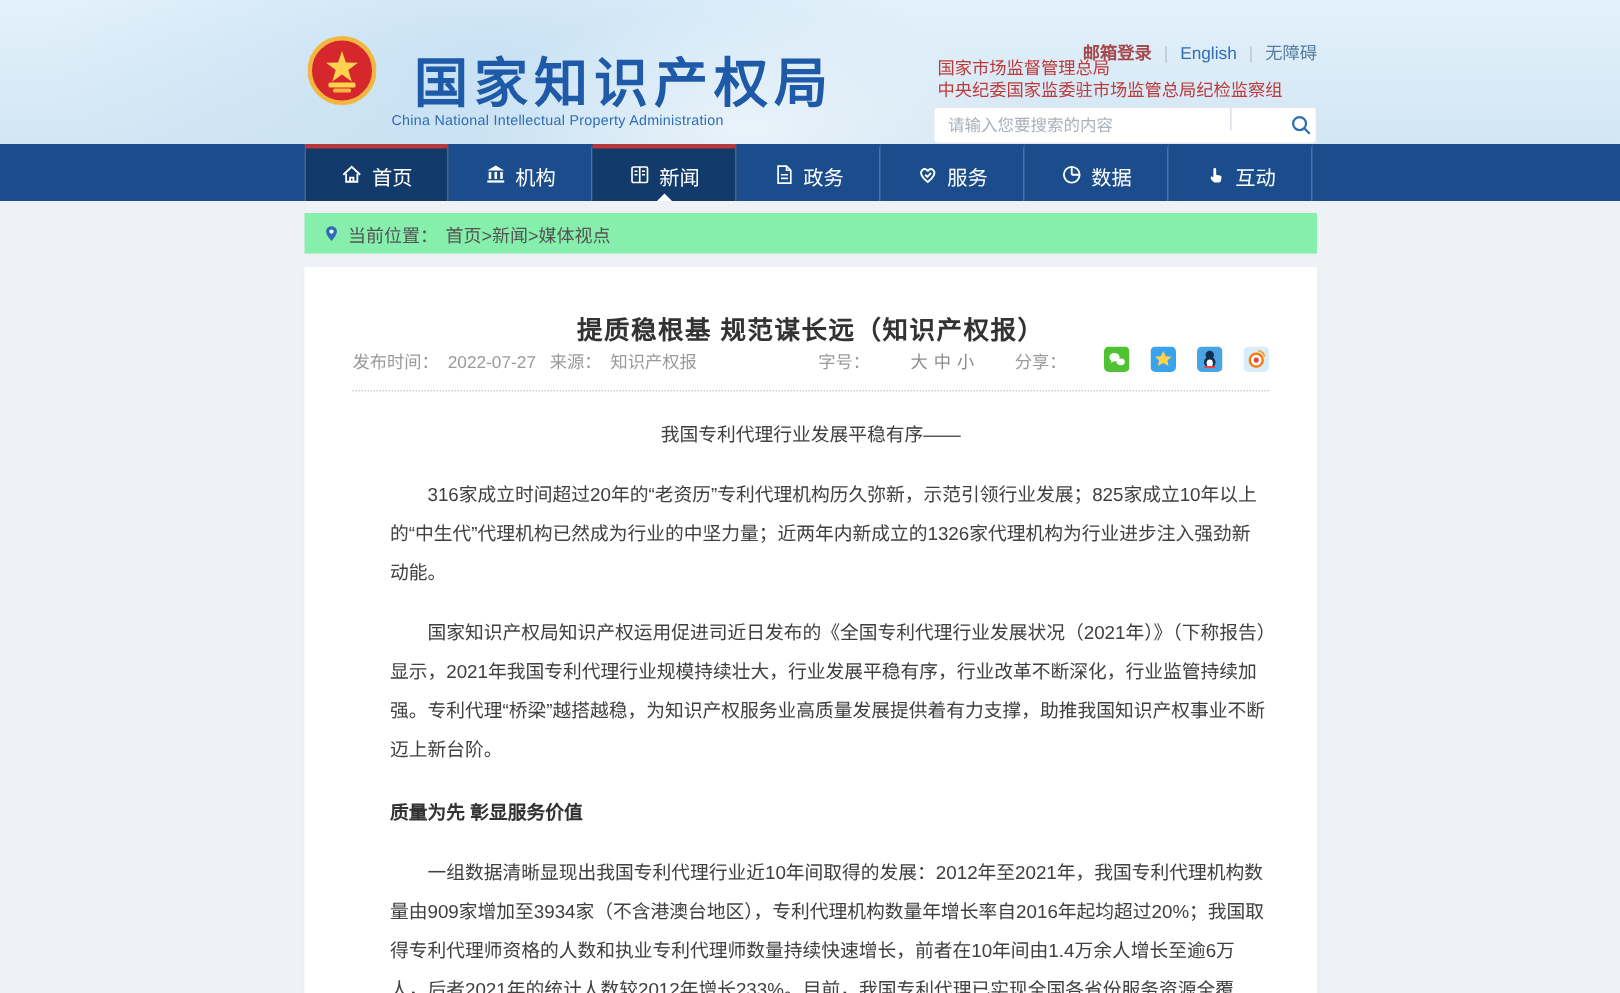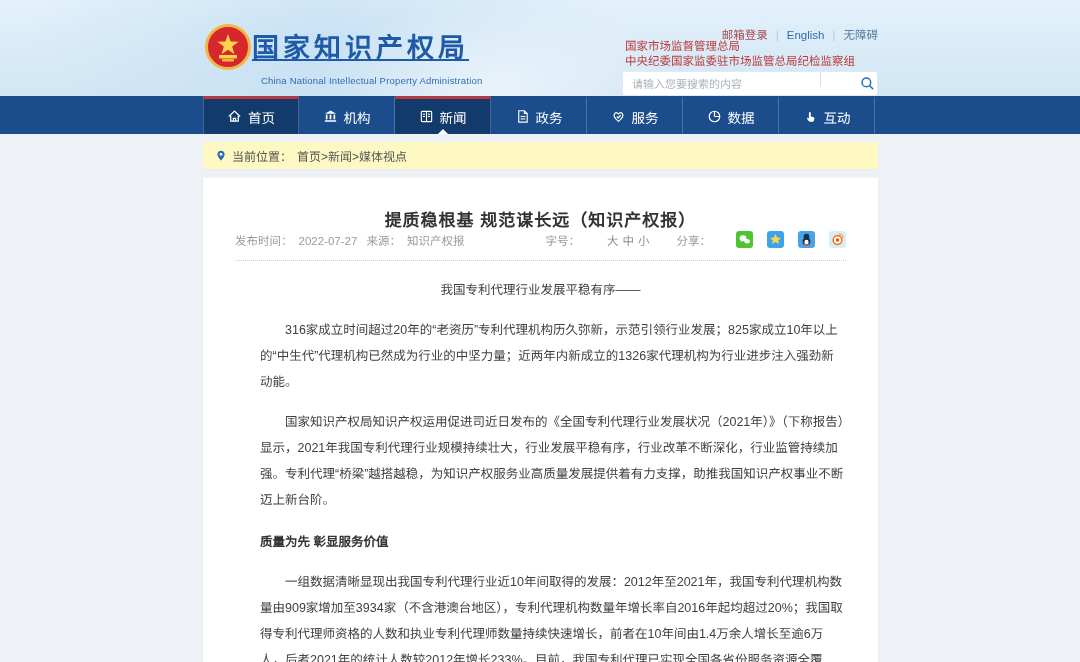--- a/index.html
+++ b/index.html
@@ -12,26 +12,26 @@
   body{font-family:"Liberation Sans","DejaVu Sans",sans-serif;background:#eef2f6;color:var(--body-text);}
   .page{position:relative;width:1080px;height:662px;}
 
   
   .site-header{position:relative;height:96px;
     background:
       radial-gradient(260px 120px at 46% 90%, rgba(255,255,255,.55), rgba(255,255,255,0) 70%),
       radial-gradient(420px 180px at 30% 40%, rgba(184,216,240,.55), rgba(184,216,240,0) 70%),
       linear-gradient(180deg,#e3f1fb 0%,#d2e6f4 100%);}
   .emblem{position:absolute;left:205px;top:24px;width:46px;height:46px;}
-  .site-title{position:absolute;left:252px;top:26px;font-size:27px;font-weight:bold;color:var(--logo-blue);letter-spacing:4px;text-decoration:underline;}
+  .site-title{position:absolute;left:276px;top:26px;font-size:36px;font-weight:bold;color:var(--logo-blue);letter-spacing:4px;}
   .site-subtitle{position:absolute;left:261px;top:75px;font-size:9.5px;color:var(--link-blue);letter-spacing:.2px;}
   .top-links{position:absolute;left:622px;top:26px;width:256px;text-align:right;font-size:11.5px;}
   .top-link{cursor:pointer;}
   .top-link + .top-sep{margin:0 8px;color:#b9c6d2;}
-  .tl-red{color:#a4494e;} .tl-blue{color:var(--link-blue);text-align:center;} .tl-gray{color:#5a7da0;}
+  .tl-red{color:#a4494e;font-weight:bold;} .tl-blue{color:var(--link-blue);text-align:center;} .tl-gray{color:#5a7da0;}
   .related-links{position:absolute;left:625px;top:39px;line-height:15px;font-size:11.5px;}
   .related-link{display:block;color:var(--red-link);cursor:pointer;}
   .search-box{position:absolute;left:622px;top:71px;width:256px;height:25px;background:#fff;border:1px solid #e3e9ef;border-radius:3px;display:flex;align-items:flex-start;gap:37px;}
   .search-input{flex:1;border:none;outline:none;height:100%;padding:0 9px;font-size:11px;color:#555;background:transparent;}
   .search-input::placeholder{color:#a9b2ba;}
   .search-divider{width:1px;height:15px;background:#d7dee5;}
   .search-btn{width:32px;height:100%;border:none;background:transparent;cursor:pointer;display:flex;align-items:center;justify-content:center;}
 
   
   .main-nav{position:relative;height:38px;background:var(--nav-blue);}
@@ -39,21 +39,21 @@
   .nav-item{position:relative;width:96px;height:38px;display:flex;align-items:center;justify-content:center;gap:6px;
     color:#fff;font-size:13.5px;cursor:pointer;border-top:3px solid transparent;border-right:1px solid rgba(255,255,255,.22);}
   .nav-item:first-child{border-left:1px solid rgba(255,255,255,.22);}
   .nav-item.dark{background:var(--nav-dark);}
   .nav-item.redtop{border-top-color:var(--accent-red);}
   .nav-caret{position:absolute;bottom:0;left:50%;margin-left:-5px;width:0;height:0;
     border-left:5px solid transparent;border-right:5px solid transparent;border-bottom:5px solid #fff;}
   .nav-icon{display:inline-flex;width:15px;height:15px;}
 
   
-  .breadcrumb-strip{position:relative;margin:8px 0 0 203px;width:675px;height:27px;background:#fef9c3;
+  .breadcrumb-strip{position:relative;margin:8px 0 0 203px;width:675px;height:27px;background:#86efac;
     display:flex;align-items:center;padding-left:12px;font-size:12px;color:#555;gap:5px;box-shadow:0 1px 2px rgba(0,0,0,.03);}
   .pin{display:inline-flex;width:12px;height:14px;}
 
   
   .content-card{position:relative;margin:9px 0 0 203px;width:675px;min-height:492px;background:#fff;
     padding:28px 32px 40px 32px;box-shadow:0 1px 3px rgba(0,0,0,.04);}
   .article-title{font-size:17px;font-weight:bold;color:#333;text-align:center;letter-spacing:1px;}
   .meta-row{display:flex;justify-content:space-between;align-items:center;font-size:11.5px;color:#9a9a9a;}
   .meta-left span{margin-right:6px;}
   .meta-right{display:flex;align-items:center;gap:25px;}

